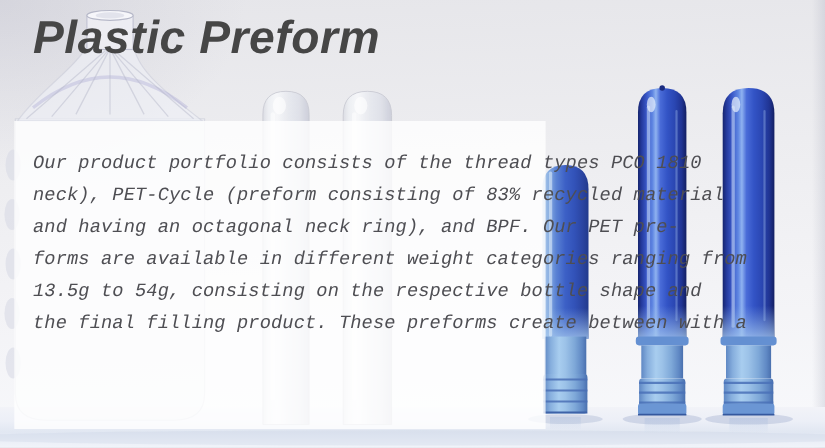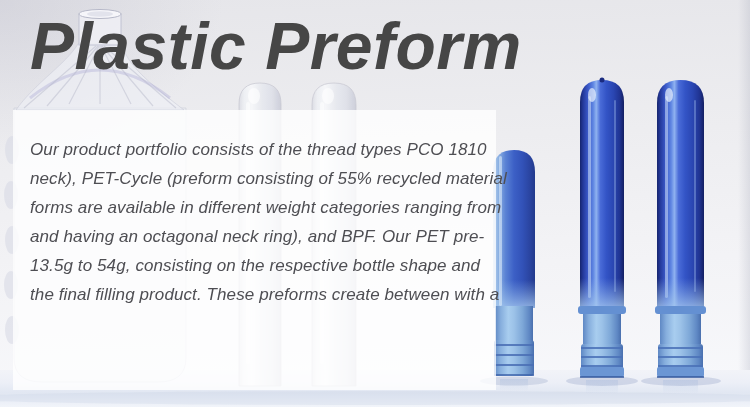--- a/index.html
+++ b/index.html
@@ -20,24 +20,25 @@
     box-sizing:border-box;
     padding:25px 0 0 17px;
   }
   .panel .line{
     font-style:italic;
     font-size:17px;
     line-height:29px;
     color:#4e4e53;
     white-space:nowrap;
     letter-spacing:0.1px;
+    font-family:Liberation Mono, monospace;
   }
   .title{
     position:absolute;left:30px;top:12px;margin:0;
-    font-size:66px;line-height:1.05;
+    font-size:42px;line-height:1.05;
     font-weight:bold;font-style:italic;
     letter-spacing:0.5px;
     color:#464646;
     white-space:nowrap;
   }
 </style>
 </head>
 <body>
 
 <div class="stage">
@@ -194,22 +195,22 @@
         <line x1="658" y1="366" x2="703" y2="366"></line>
       </g>
       <rect x="657" y="367" width="47" height="10" rx="2" fill="#6b96d4"></rect>
       <line x1="657" y1="377" x2="704" y2="377" stroke="#35589e" stroke-width="1.6"></line>
       <rect x="663" y="380" width="35" height="14" fill="url(#reflGrad)" opacity="0.3"></rect>
     </g>
   </svg>
 
   <div class="panel">
     <div class="line">Our product portfolio consists of the thread types PCO 1810</div>
-    <div class="line">neck), PET-Cycle (preform consisting of 55% recycled material</div>
+    <div class="line">neck), PET-Cycle (preform consisting of 83% recycled material</div>
+    <div class="line">and having an octagonal neck ring), and BPF. Our PET pre-</div>
     <div class="line">forms are available in different weight categories ranging from</div>
-    <div class="line">and having an octagonal neck ring), and BPF. Our PET pre-</div>
     <div class="line">13.5g to 54g, consisting on the respective bottle shape and</div>
     <div class="line">the final filling product. These preforms create between with a</div>
   </div>
 
   <h1 class="title">Plastic Preform</h1>
 
 </div>
 
 </body></html>

